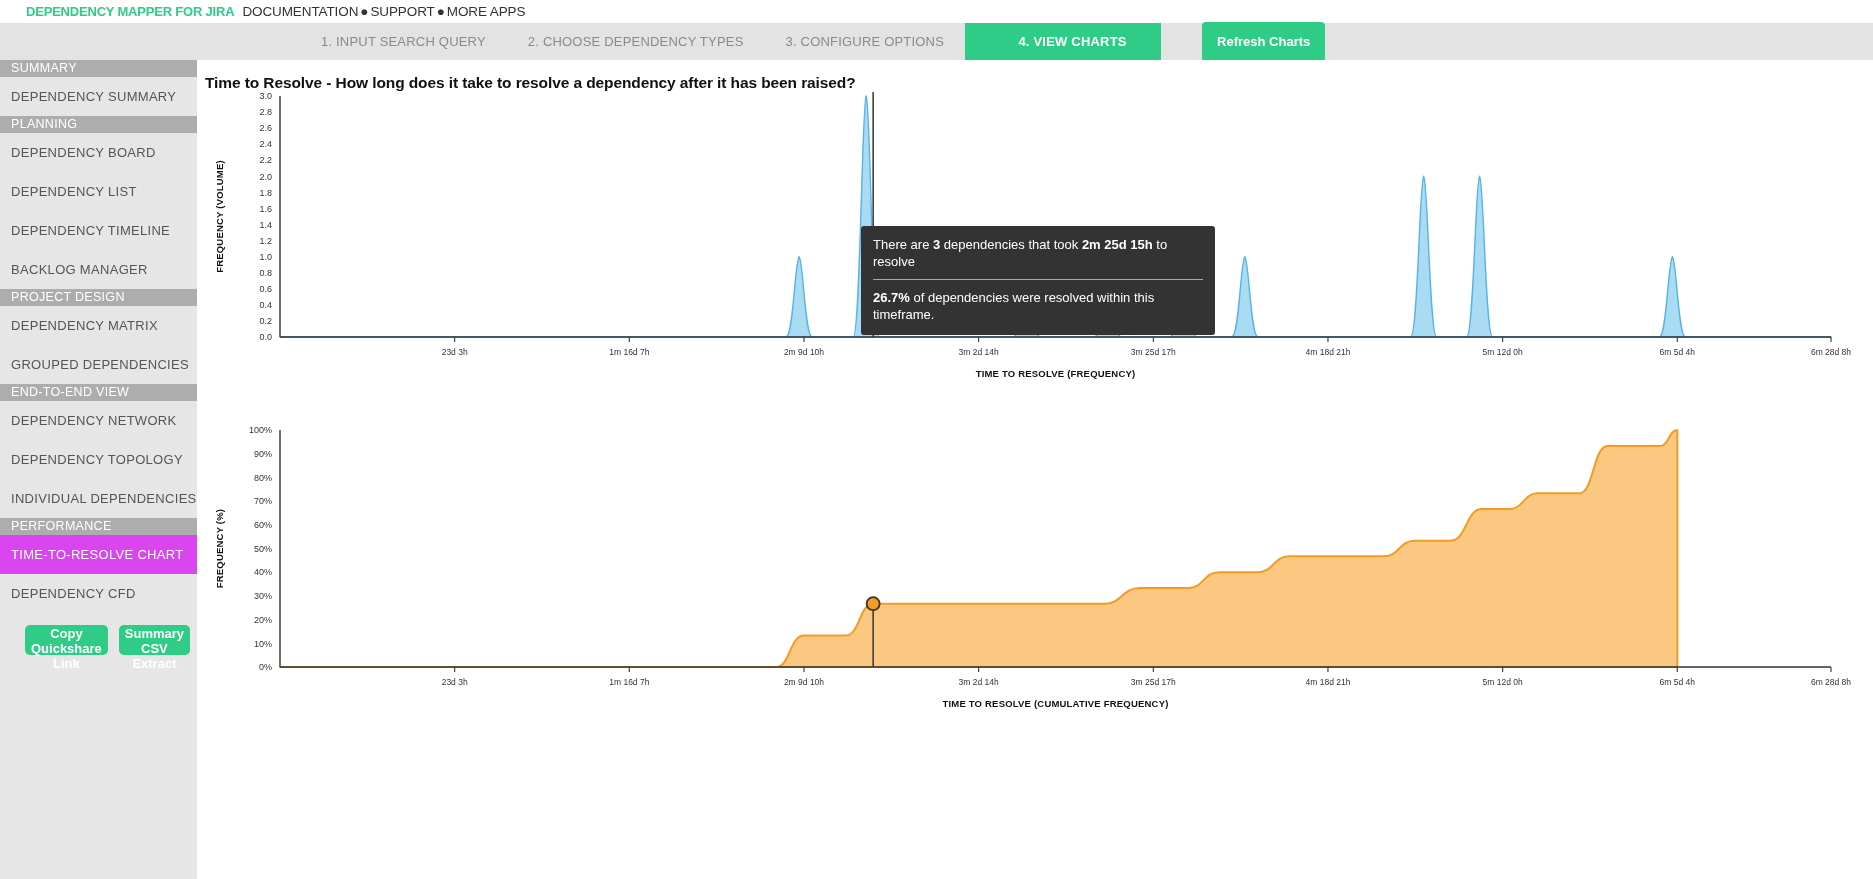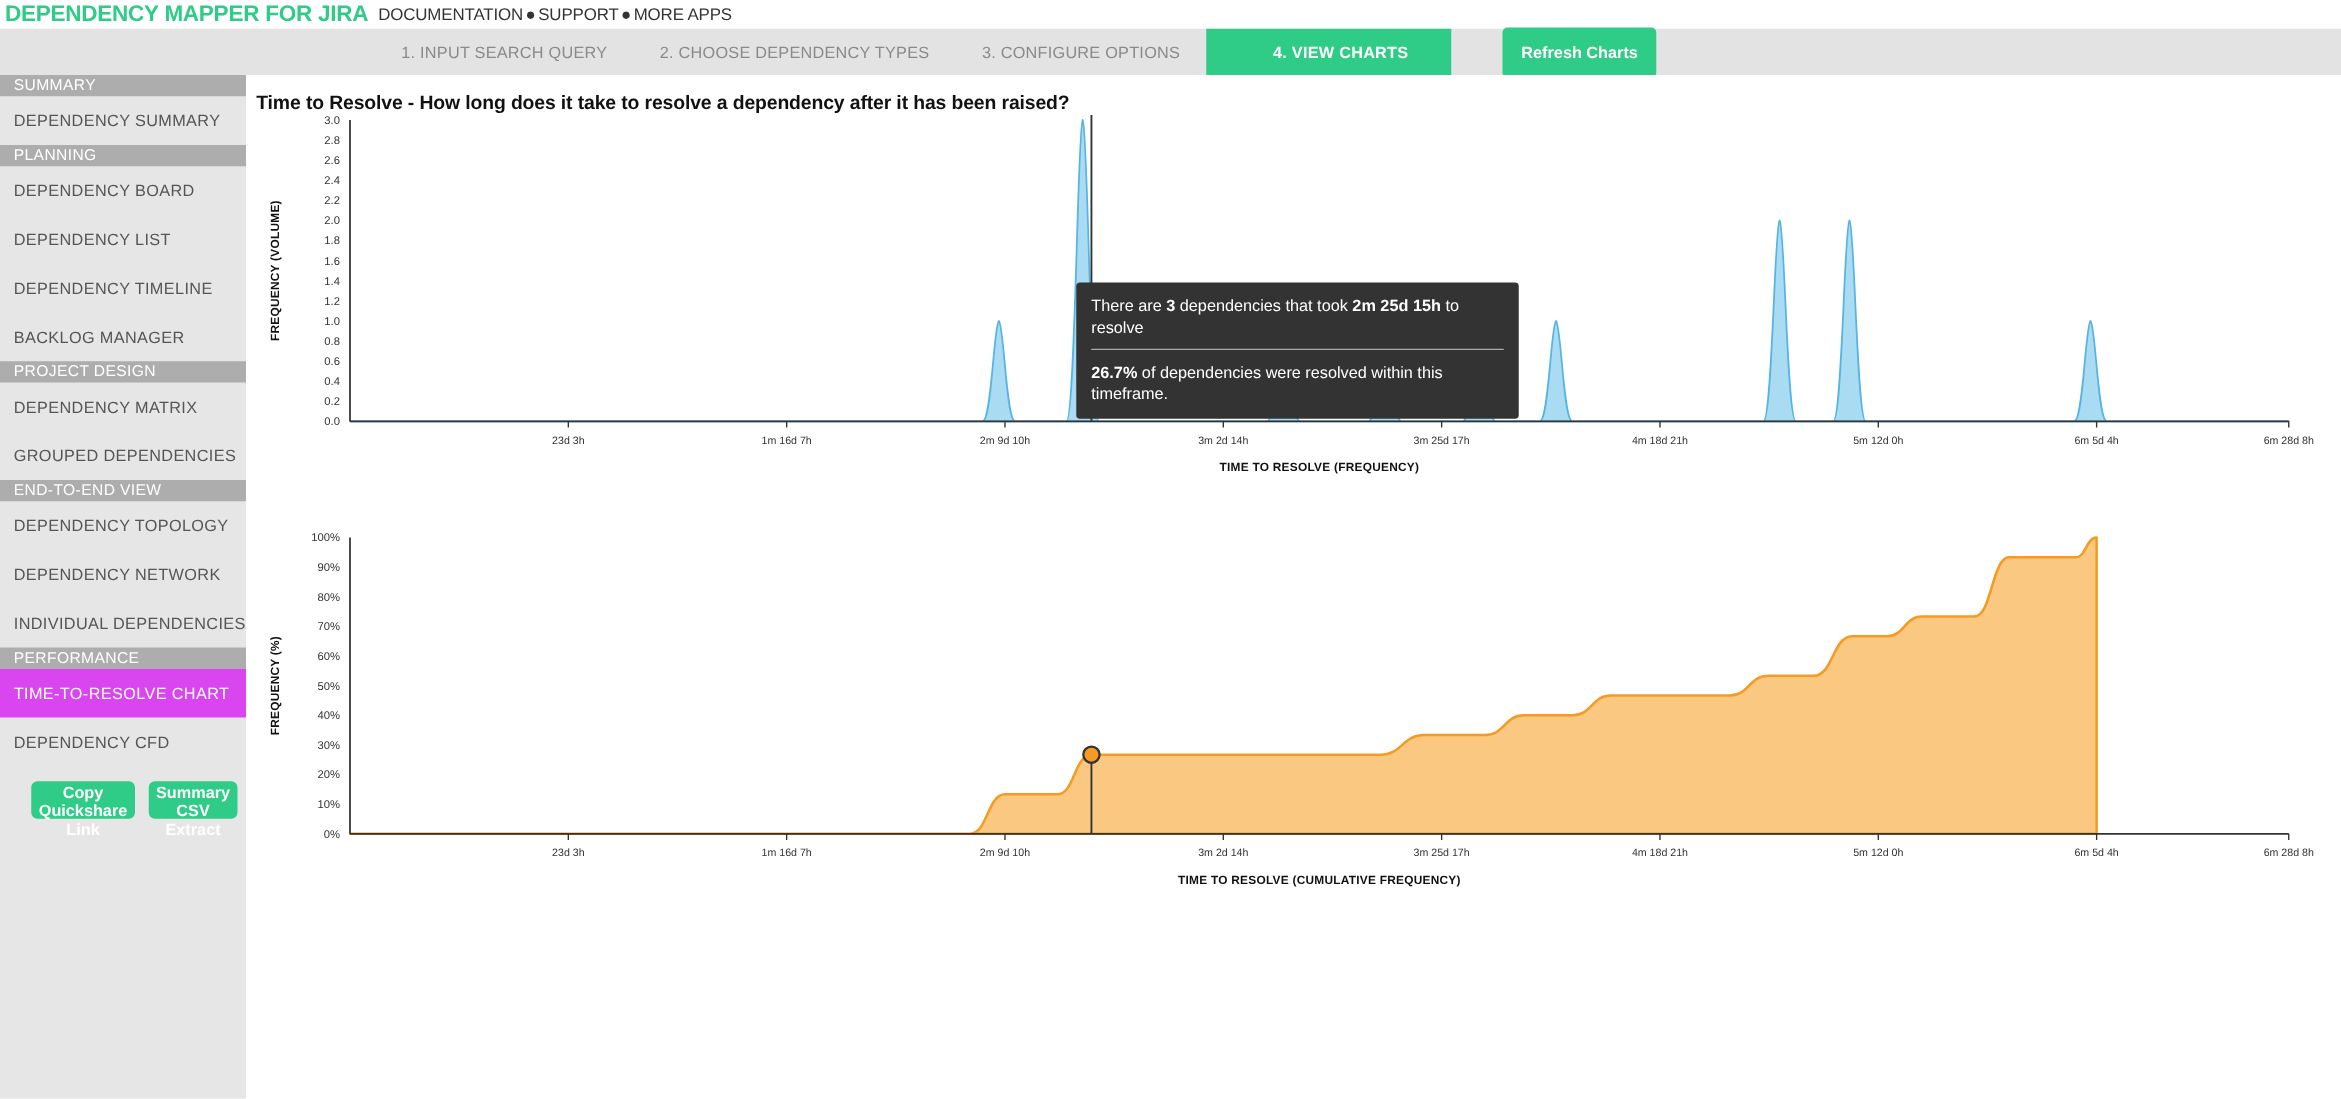--- a/index.html
+++ b/index.html
@@ -18,22 +18,23 @@
     background: #ffffff;
     display: flex;
     align-items: center;
     padding-left: 4px;
     gap: 8px;
     white-space: nowrap;
   }
   #brandbar .brand {
     color: #2ecc87;
     font-weight: bold;
-    font-size: 18px;
+    font-size: 13px;
     letter-spacing: -0.2px;
+    margin-left: 22px;
   }
   #brandbar .links {
     color: #333;
     font-size: 13.5px;
     letter-spacing: -0.1px;
   }
   #brandbar .links a {
     color: #333; text-decoration: none;
   }
   #brandbar .sep { color: #333; padding: 0 2px; }
@@ -219,22 +220,22 @@
         <div class="side-item">DEPENDENCY SUMMARY</div>
         <div class="side-group">PLANNING</div>
         <div class="side-item">DEPENDENCY BOARD</div>
         <div class="side-item">DEPENDENCY LIST</div>
         <div class="side-item">DEPENDENCY TIMELINE</div>
         <div class="side-item">BACKLOG MANAGER</div>
         <div class="side-group">PROJECT DESIGN</div>
         <div class="side-item">DEPENDENCY MATRIX</div>
         <div class="side-item">GROUPED DEPENDENCIES</div>
         <div class="side-group">END-TO-END VIEW</div>
+        <div class="side-item">DEPENDENCY NETWORK</div>
         <div class="side-item">DEPENDENCY TOPOLOGY</div>
-        <div class="side-item">DEPENDENCY NETWORK</div>
         <div class="side-item">INDIVIDUAL DEPENDENCIES</div>
         <div class="side-group">PERFORMANCE</div>
         <div class="side-item active">TIME-TO-RESOLVE CHART</div>
         <div class="side-item">DEPENDENCY CFD</div>
       </div>
     <div id="side-buttons">
       <button class="side-btn">Copy Quickshare Link</button>
       <button class="side-btn">Summary CSV Extract</button>
       <button class="side-btn">Detailed CSV Extract</button>
     </div>

